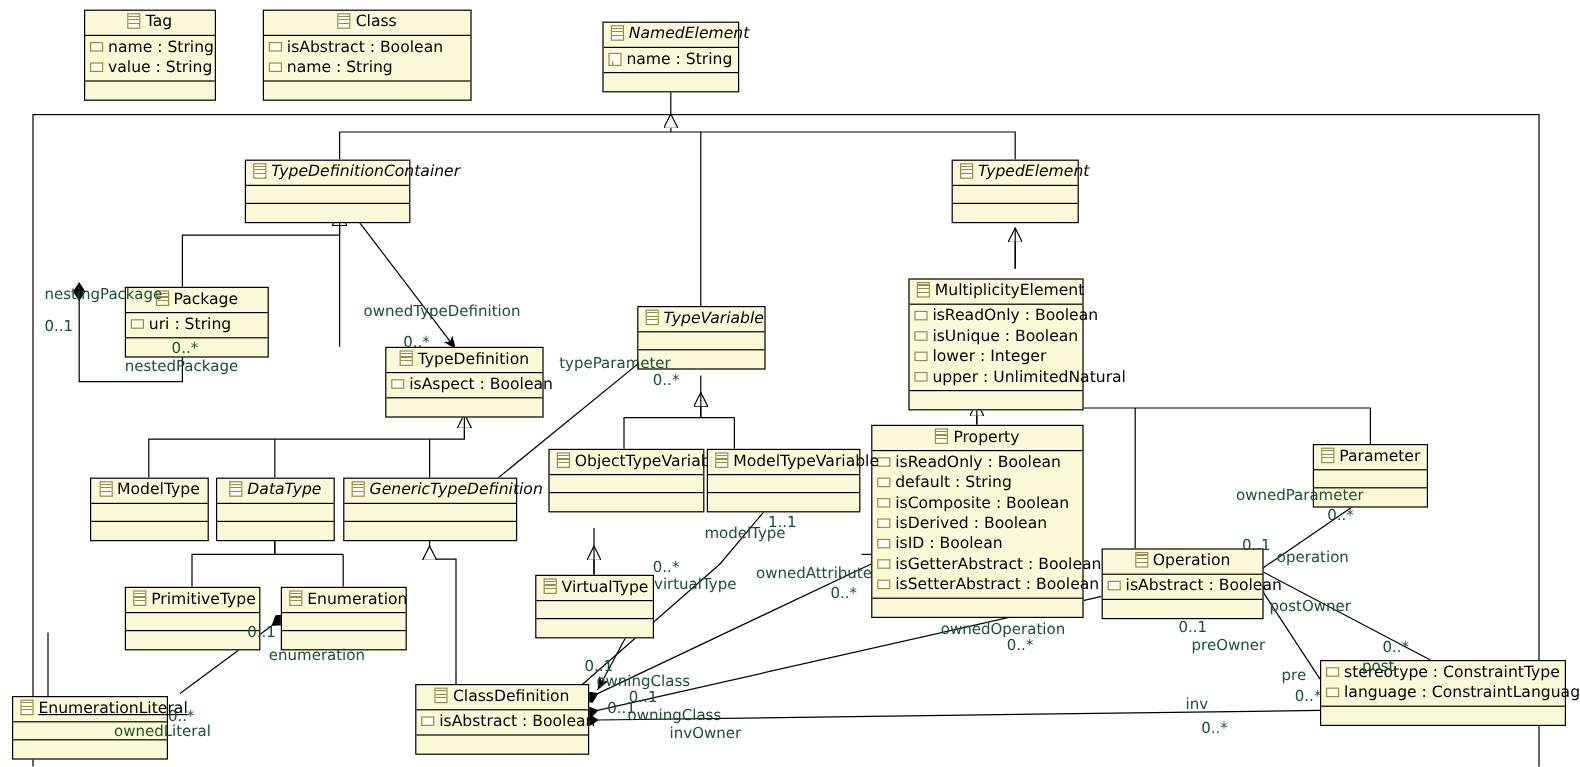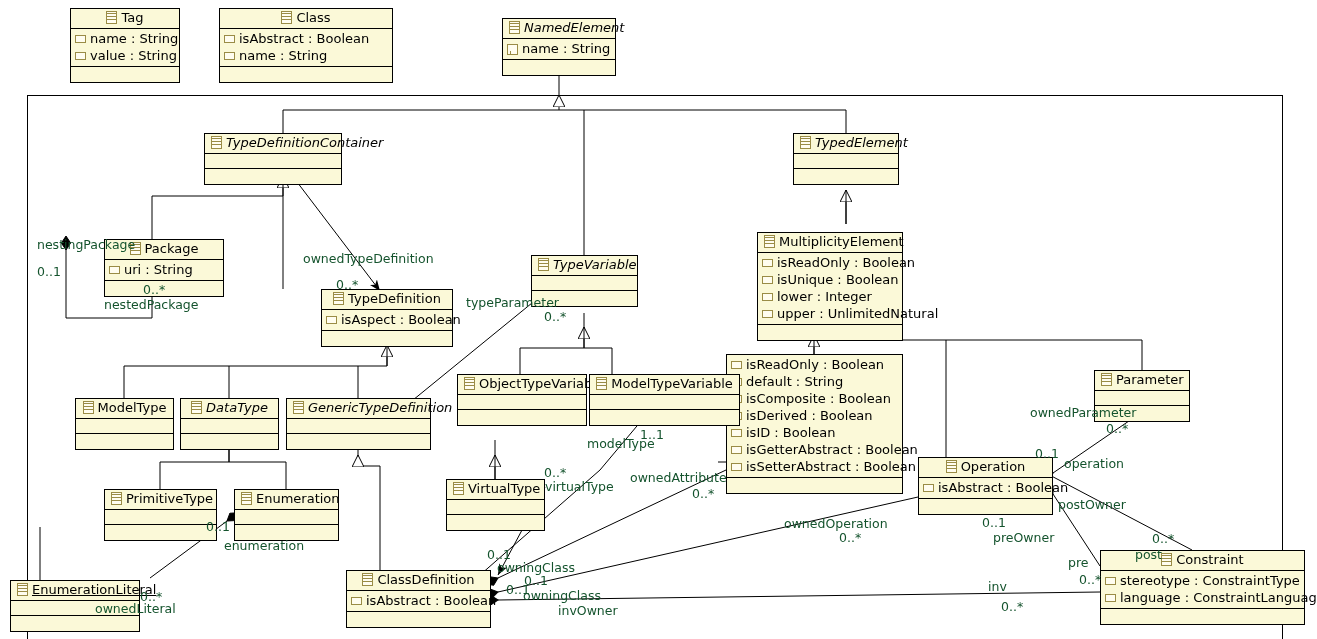--- a/index.html
+++ b/index.html
@@ -245,37 +245,38 @@
         <div class="uml-ops"></div>
       </div>
       <div class="uml-class" style="left: 321px; top: 289px; width: 132px;">
         <div class="uml-title"><span class="ico ico-class"></span><span>TypeDefinition</span></div>
         <div class="uml-attrs">
           <span class="attr"><span class="ico ico-attr"></span><span>isAspect : Boolean</span></span>
         </div>
         <div class="uml-ops"></div>
       </div>
       <div class="uml-class" style="left: 726px; top: 354px; width: 177px;">
+        <div class="uml-title"><span class="ico ico-class"></span><span>Property</span></div>
         <div class="uml-attrs">
           <span class="attr"><span class="ico ico-attr"></span><span>isReadOnly : Boolean</span></span>
           <span class="attr"><span class="ico ico-attr"></span><span>default : String</span></span>
           <span class="attr"><span class="ico ico-attr"></span><span>isComposite : Boolean</span></span>
           <span class="attr"><span class="ico ico-attr"></span><span>isDerived : Boolean</span></span>
           <span class="attr"><span class="ico ico-attr"></span><span>isID : Boolean</span></span>
           <span class="attr"><span class="ico ico-attr"></span><span>isGetterAbstract : Boolean</span></span>
           <span class="attr"><span class="ico ico-attr"></span><span>isSetterAbstract : Boolean</span></span>
         </div>
         <div class="uml-ops"></div>
       </div>
       <div class="uml-class" style="left: 457px; top: 374px; width: 130px;">
         <div class="uml-title"><span class="ico ico-class"></span><span>ObjectTypeVariable</span></div>
         <div class="uml-attrs empty"></div>
         <div class="uml-ops"></div>
       </div>
-      <div class="uml-class" style="left: 589px; top: 374px; width: 151px;">
+      <div class="uml-class" style="left: 589px; top: 374px; width: 128px;">
         <div class="uml-title"><span class="ico ico-class"></span><span>ModelTypeVariable</span></div>
         <div class="uml-attrs empty"></div>
         <div class="uml-ops"></div>
       </div>
       <div class="uml-class" style="left: 1094px; top: 370px; width: 96px;">
         <div class="uml-title"><span class="ico ico-class"></span><span>Parameter</span></div>
         <div class="uml-attrs empty"></div>
         <div class="uml-ops"></div>
       </div>
       <div class="uml-class" style="left: 75px; top: 398px; width: 99px;">
@@ -309,21 +310,20 @@
         <div class="uml-title"><span class="ico ico-class"></span><span>PrimitiveType</span></div>
         <div class="uml-attrs empty"></div>
         <div class="uml-ops"></div>
       </div>
       <div class="uml-class" style="left: 234px; top: 489px; width: 105px;">
         <div class="uml-title"><span class="ico ico-class"></span><span>Enumeration</span></div>
         <div class="uml-attrs empty"></div>
         <div class="uml-ops"></div>
       </div>
       <div class="uml-class" style="left: 1100px; top: 550px; width: 205px;">
-        <div class="uml-title"><span class="ico ico-class"></span><span>Constraint</span></div>
         <div class="uml-attrs">
           <span class="attr"><span class="ico ico-attr"></span><span>stereotype : ConstraintType</span></span>
           <span class="attr"><span class="ico ico-attr"></span><span>language : ConstraintLanguage</span></span>
         </div>
         <div class="uml-ops"></div>
       </div>
       <div class="uml-class" style="left: 346px; top: 570px; width: 145px;">
         <div class="uml-title"><span class="ico ico-class"></span><span>ClassDefinition</span></div>
         <div class="uml-attrs">
           <span class="attr"><span class="ico ico-attr"></span><span>isAbstract : Boolean</span></span>

